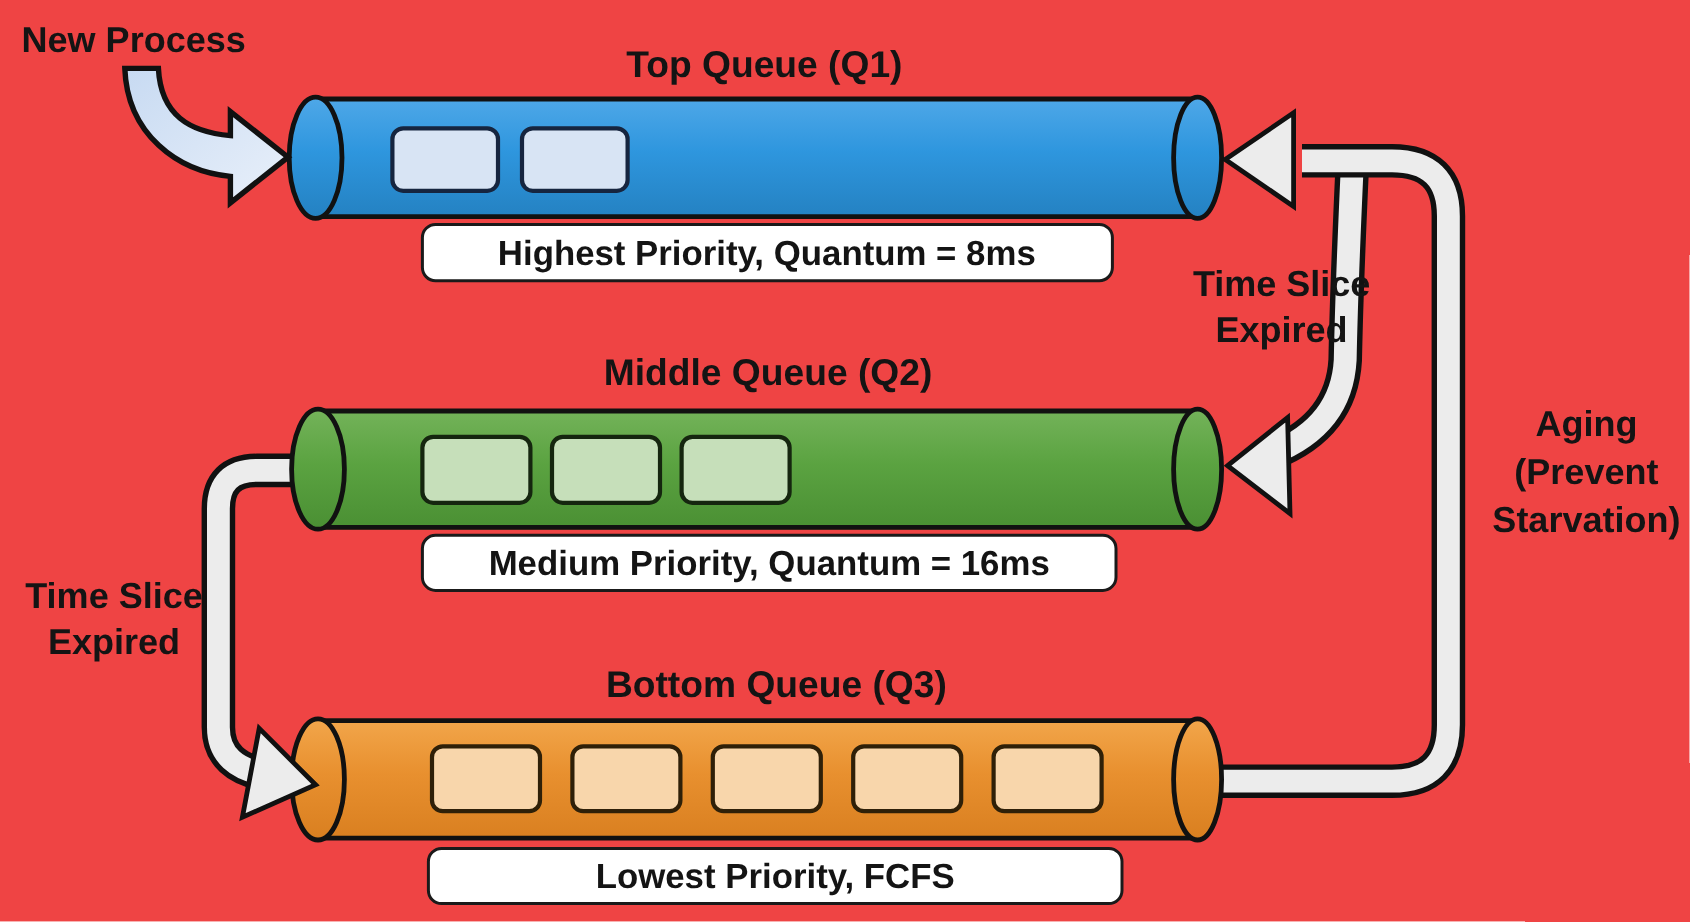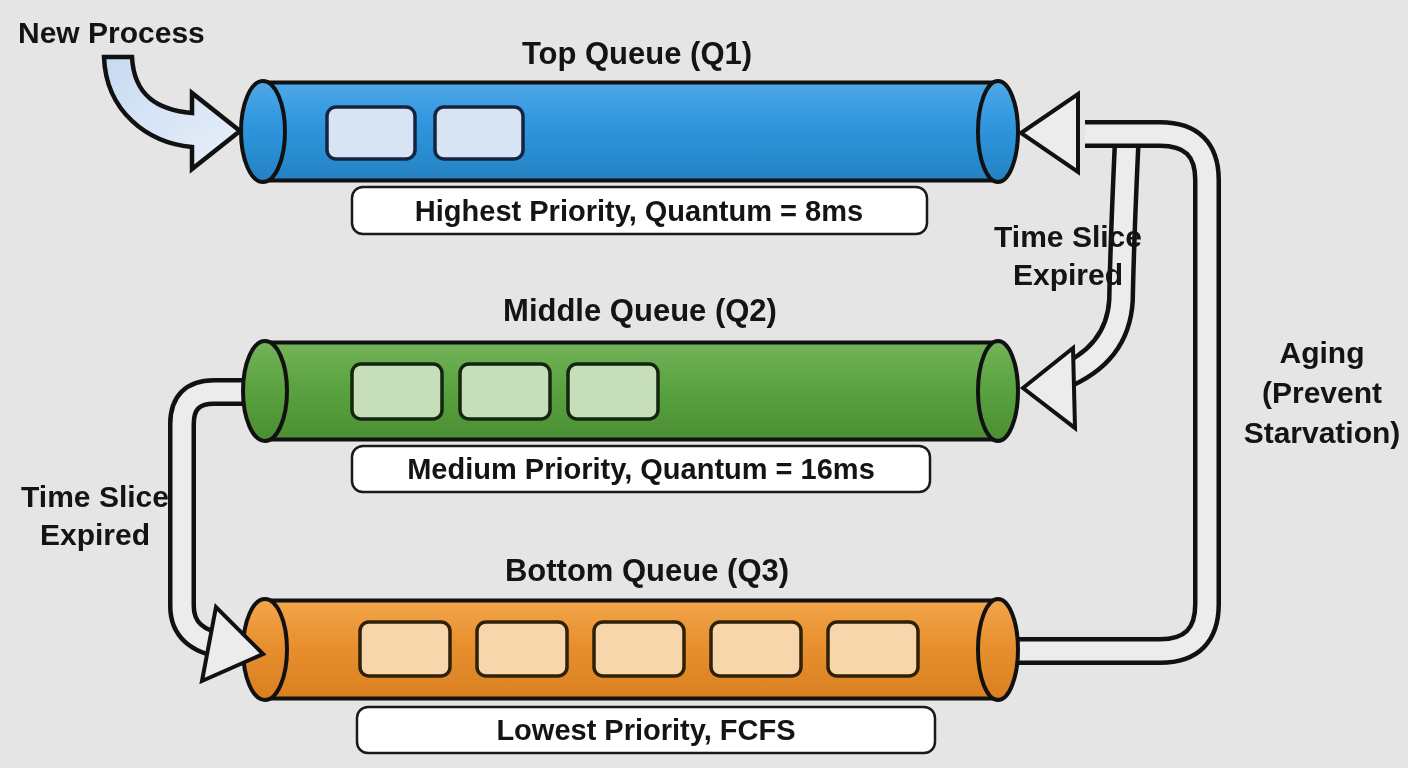--- a/index.html
+++ b/index.html
@@ -1,20 +1,20 @@
 <!DOCTYPE html>
 <html><head>
 <meta charset="utf-8">
 <style>
   html, body { margin: 0; padding: 0; background: #ffffff; }
   .stage {
     position: relative;
     width: 1408px;
     height: 768px;
-    background: #e5e5e5;
+    background: #ef4444;
     overflow: hidden;
     font-family: "Liberation Sans", sans-serif;
   }
   svg { display: block; }
   .title-text {
     font-family: "Liberation Sans", sans-serif;
     font-weight: 700;
     font-size: 31px;
     fill: #141414;
   }

